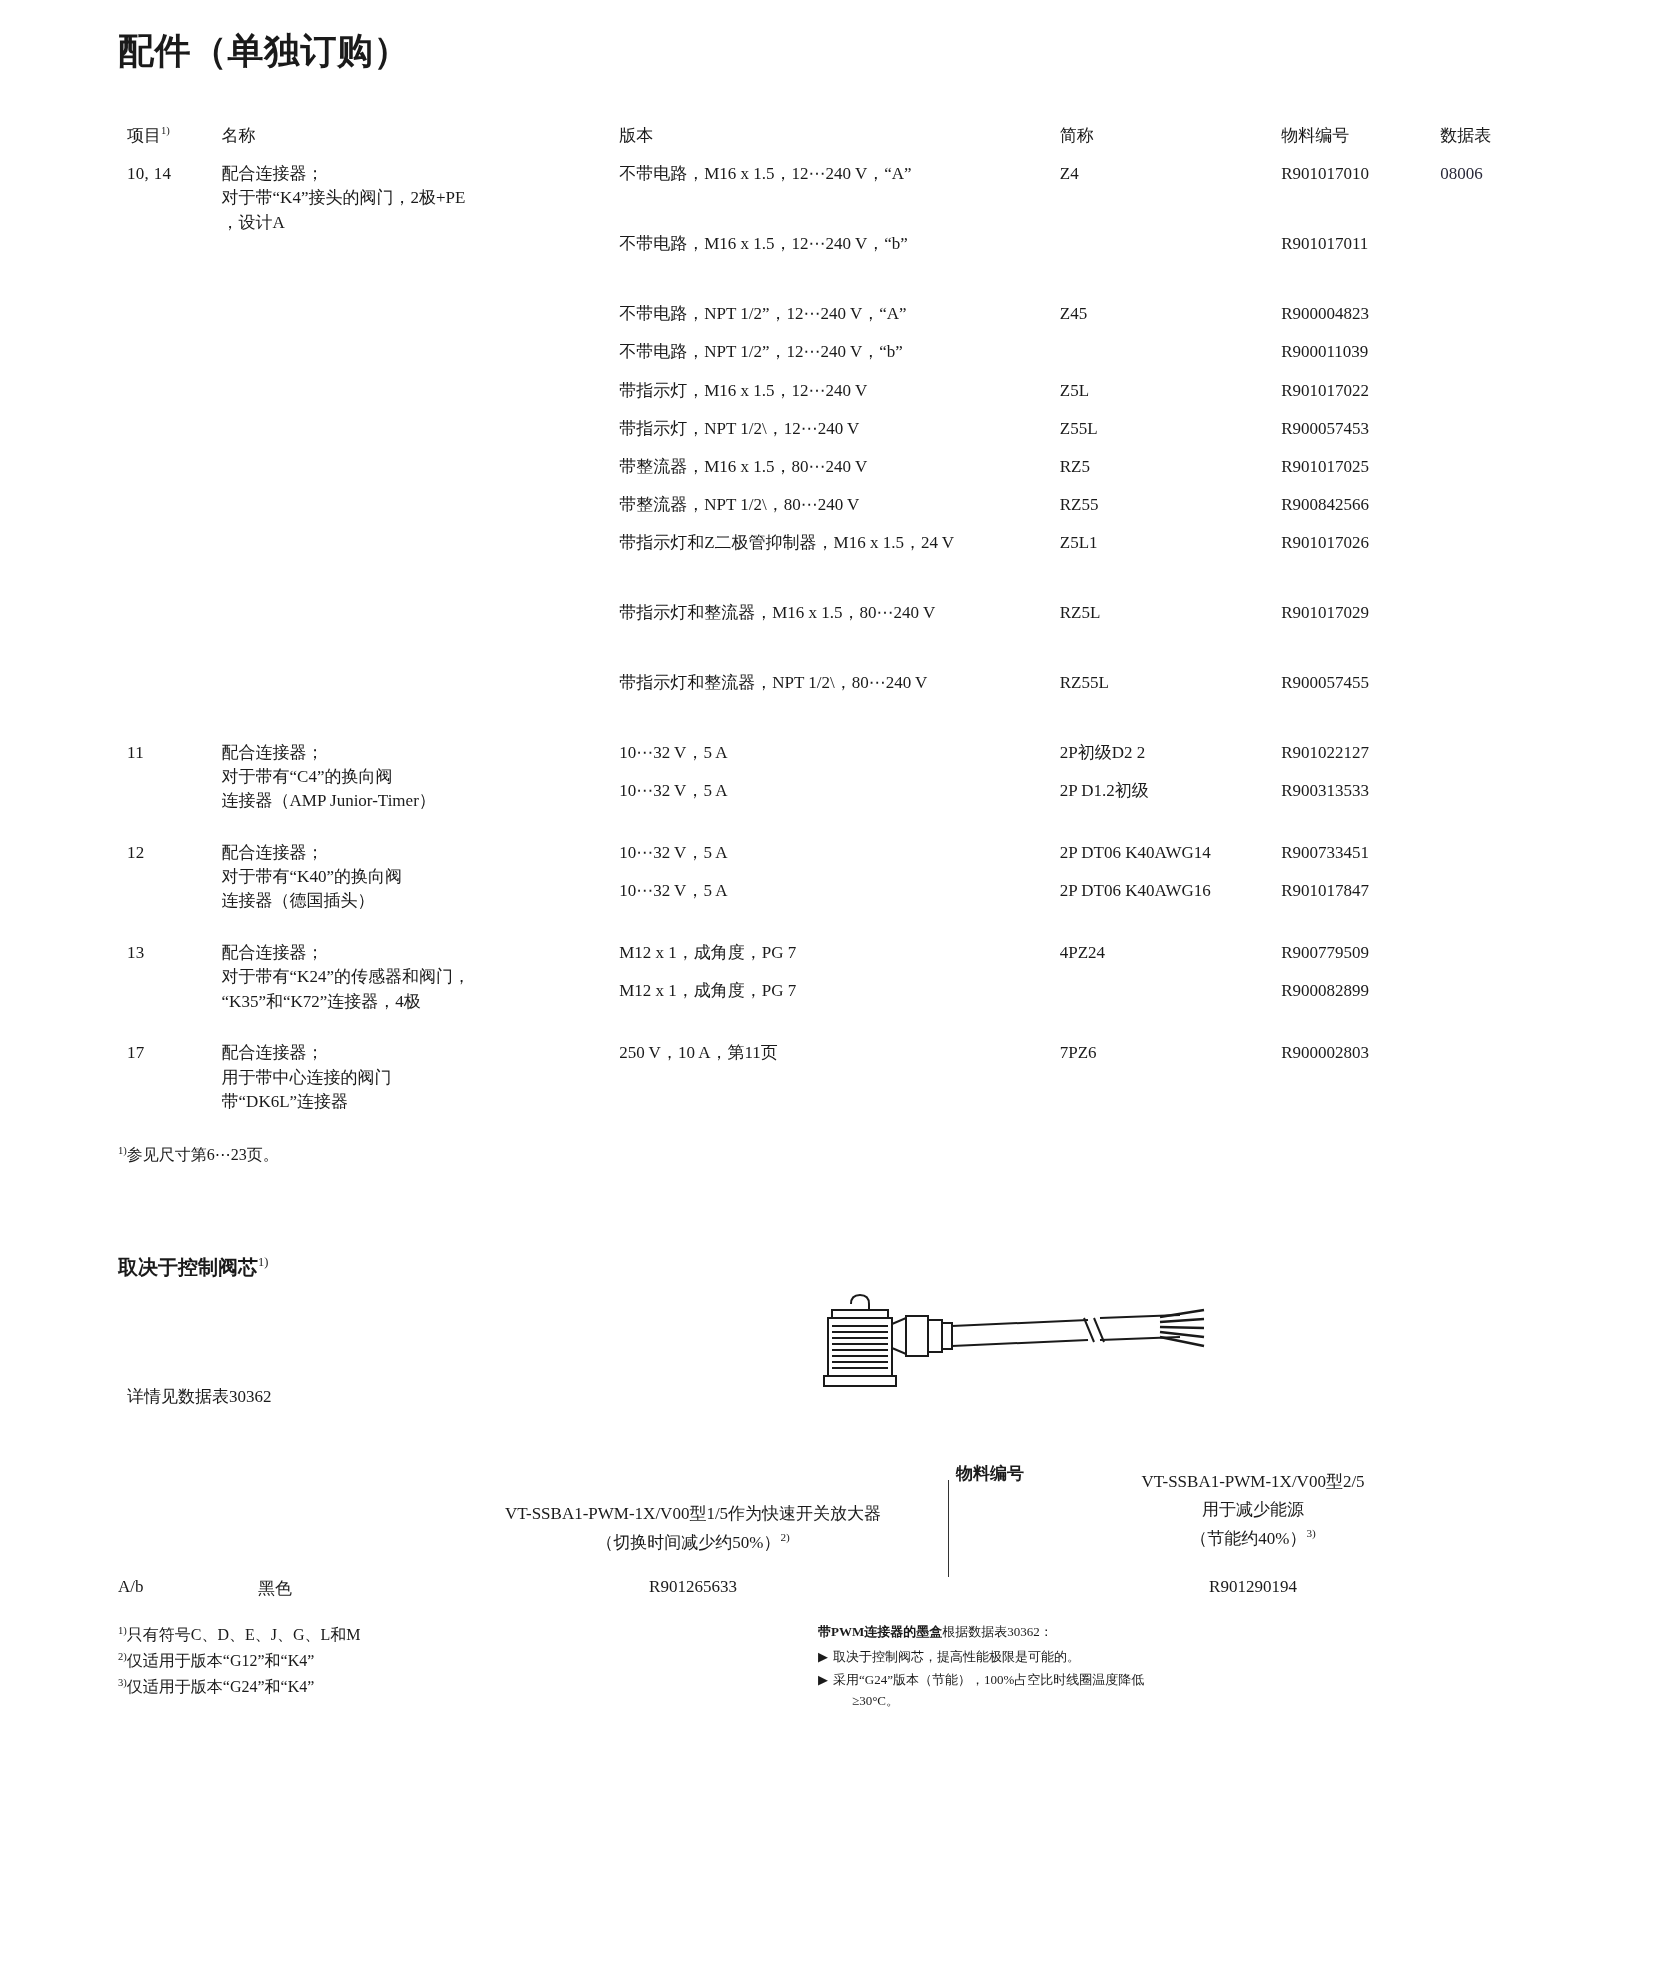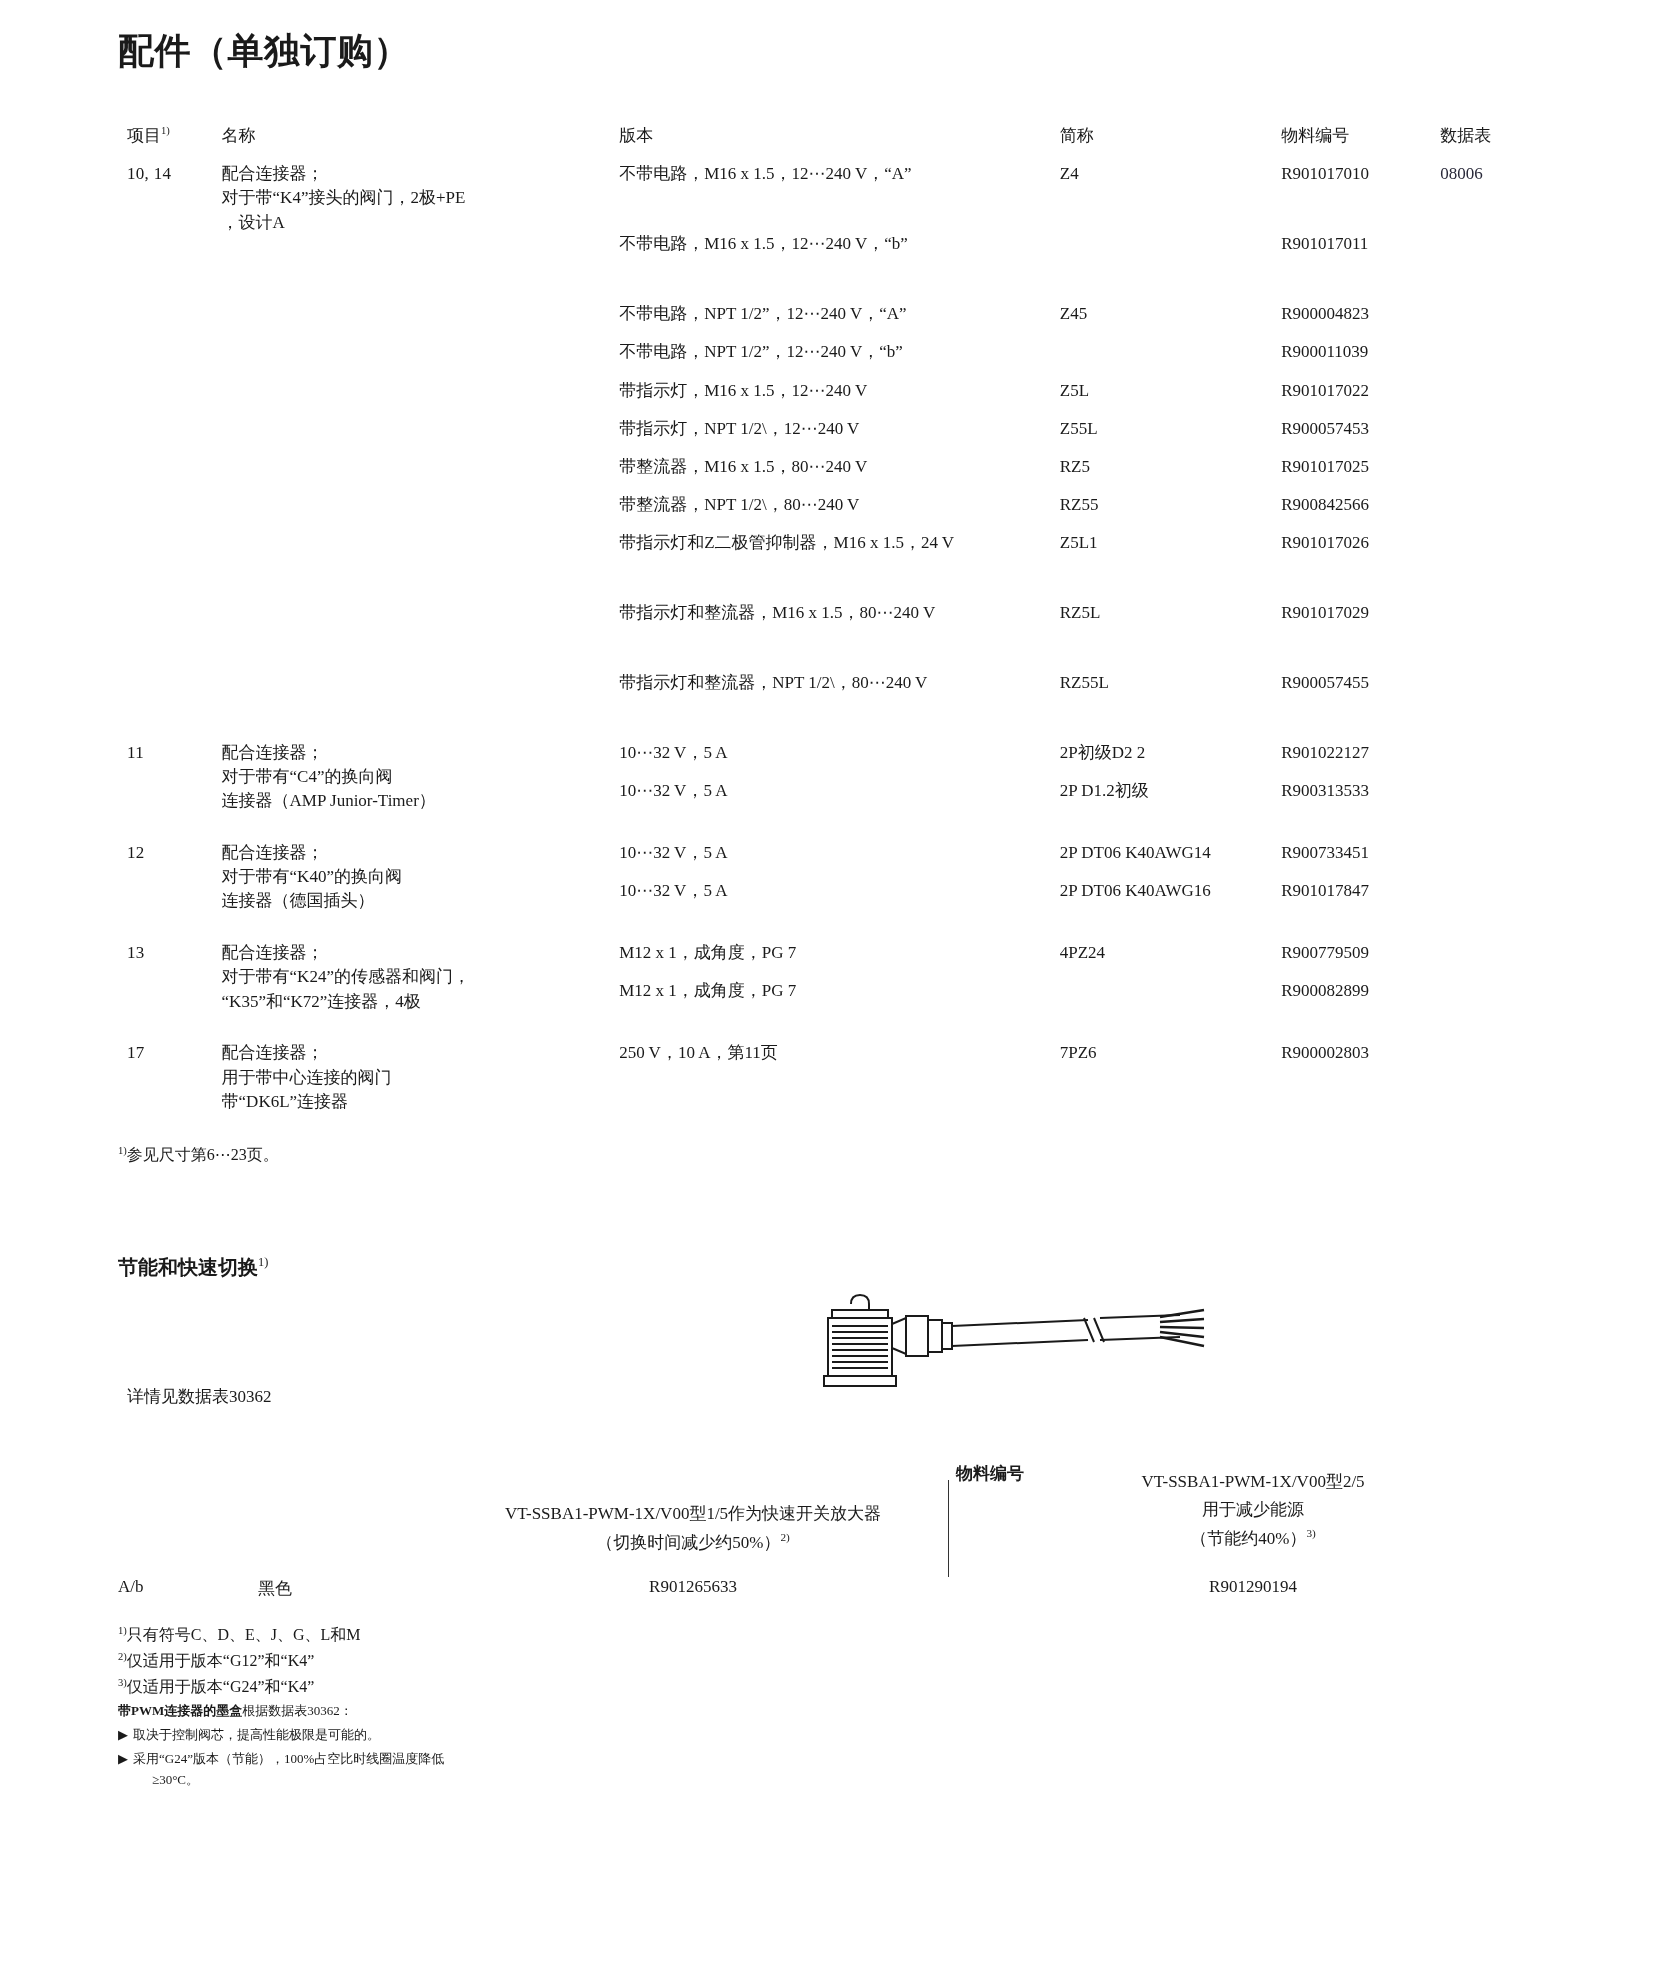--- a/index.html
+++ b/index.html
@@ -156,21 +156,20 @@
   .order-row .cc { text-align: center; }
 
   
   .conn-svg { display: block; margin: 0 auto; }
 
   
   .bottom-notes {
     margin-top: 22px;
     display: flex;
     gap: 0;
-    flex-direction: column;
   }
   .bn-left {
     width: 700px;
     font-size: 16px;
     line-height: 1.62;
   }
   .bn-left sup { font-size: 0.66em; vertical-align: super; }
   .bn-right {
     width: 740px;
     font-size: 13px;
@@ -333,21 +332,21 @@
       </tr>
     </tbody>
       </table>
 
     <div class="footnote">
       <sup>1)</sup><span>参见尺寸第6⋯23页。</span>
     </div>
 
     <div class="energy-wrap">
       <div class="section-title-2">
-        <span>节能和快速切换</span><sup class="fn">1)</sup>
+        <span>取决于控制阀芯</span><sup class="fn">1)</sup>
       </div>
 
       <table class="energy">
         <colgroup>
           <col class="e-c1">
             <col class="e-c2">
             <col class="e-c3">
             <col class="e-c4">
         </colgroup>
 

